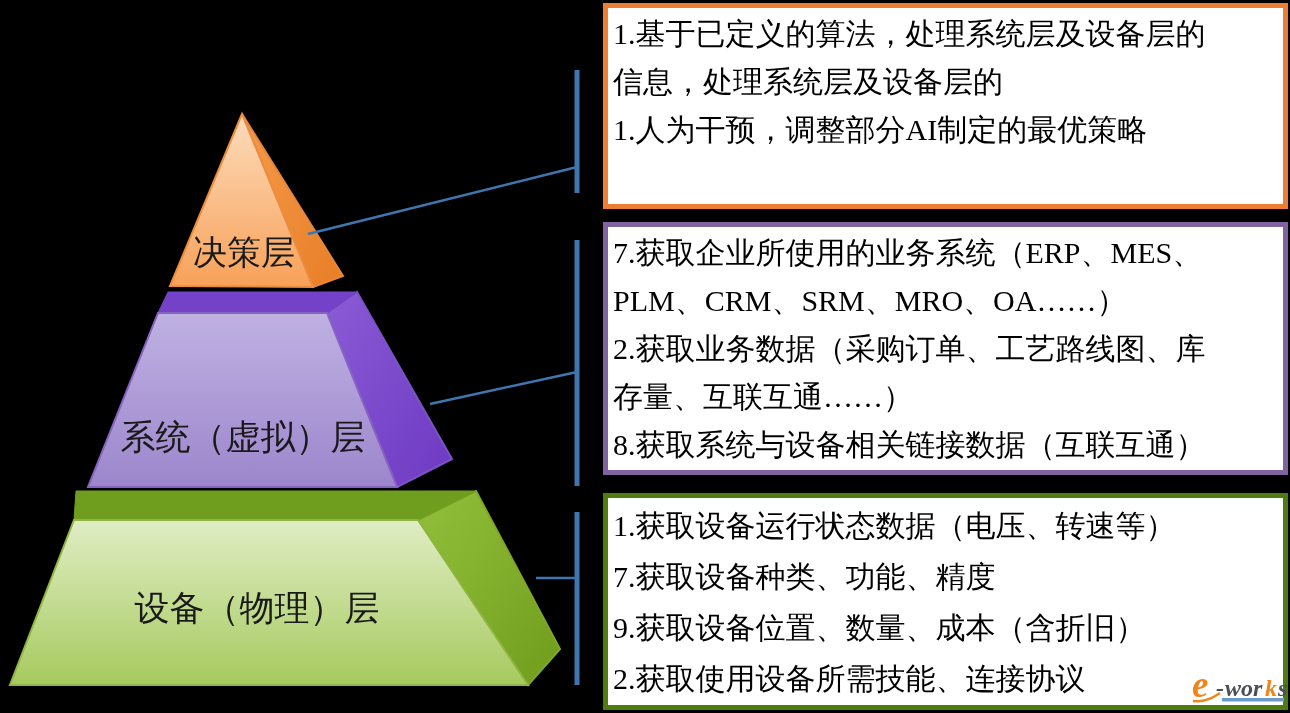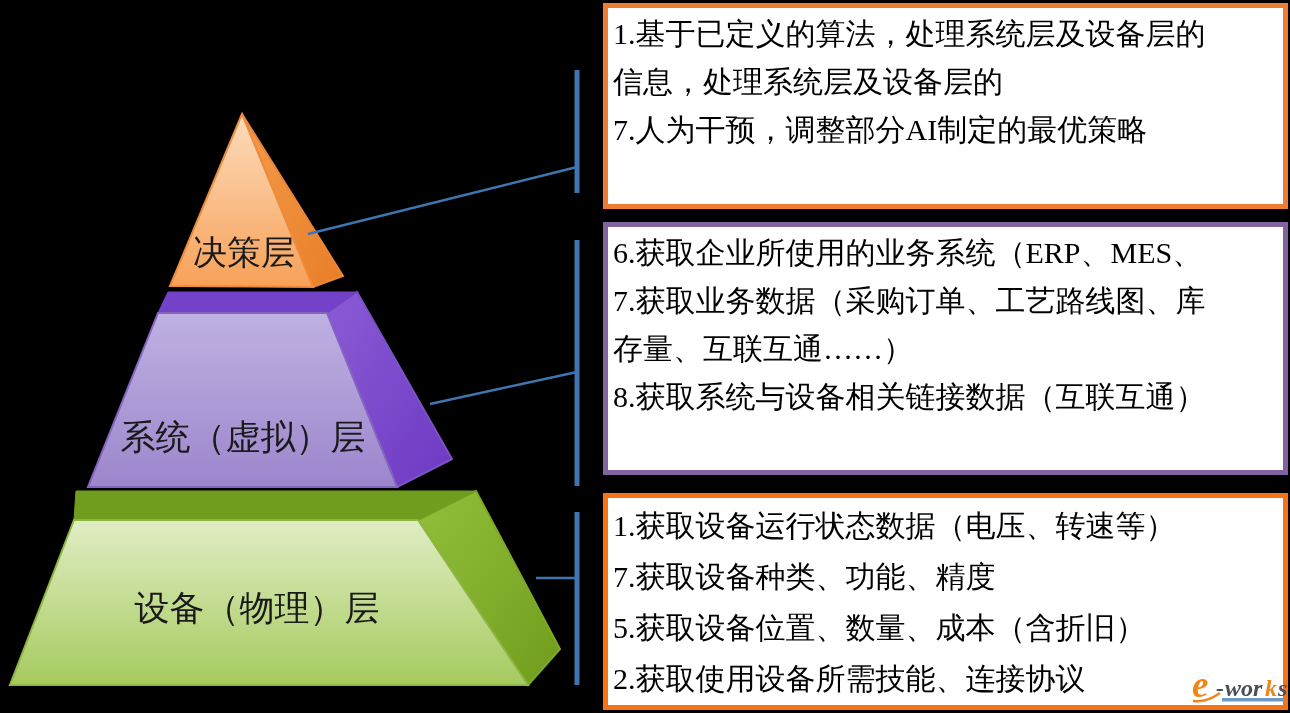--- a/index.html
+++ b/index.html
@@ -14,21 +14,21 @@
     background:#ffffff;color:#000;
     font-family:"Liberation Serif","DejaVu Serif",serif;
     font-size:30px;
     padding:2px 2px 0 5px;
     overflow:hidden;
   }
   #callout-decision{top:3px;height:206px;border:5px solid #ED7D31;}
   #callout-decision .tline{line-height:48px;}
   #callout-system{top:222px;height:253px;border:5px solid #8064A2;}
   #callout-system .tline{line-height:48px;}
-  #callout-device{top:493px;height:217px;border:5px solid #f97316;}
+  #callout-device{top:493px;height:217px;border:5px solid #4d7c0f;}
   #callout-device .tline{line-height:51px;}
   .tline{white-space:nowrap;}
   #logo{position:absolute;left:1190px;top:666px;width:100px;height:42px;}
 </style>
 </head>
 <body>
 
 <div id="stage">
 
   <svg id="pyramid-svg" width="600" height="713" viewBox="0 0 600 713">
@@ -85,34 +85,35 @@
       <line x1="430" y1="404" x2="577" y2="372" stroke-width="2.5"></line>
       <line x1="577" y1="240" x2="577" y2="486" stroke-width="5"></line>
       <line x1="536" y1="578" x2="577" y2="578" stroke-width="2.5"></line>
       <line x1="577" y1="512" x2="577" y2="685" stroke-width="5"></line>
     </g>
   </svg>
 
   <div class="callout" id="callout-decision">
     <div class="tline">1.基于已定义的算法，处理系统层及设备层的</div>
     <div class="tline">信息，处理系统层及设备层的</div>
-    <div class="tline">7.人为干预，调整部分AI制定的最优策略</div>
+    <div class="tline">1.人为干预，调整部分AI制定的最优策略</div>
   </div>
 
   <div class="callout" id="callout-system">
-    <div class="tline">6.获取企业所使用的业务系统（ERP、MES、</div>
-    <div class="tline">7.获取业务数据（采购订单、工艺路线图、库</div>
+    <div class="tline">7.获取企业所使用的业务系统（ERP、MES、</div>
+    <div class="tline">PLM、CRM、SRM、MRO、OA……）</div>
+    <div class="tline">2.获取业务数据（采购订单、工艺路线图、库</div>
     <div class="tline">存量、互联互通……）</div>
     <div class="tline">8.获取系统与设备相关链接数据（互联互通）</div>
   </div>
 
   <div class="callout" id="callout-device">
     <div class="tline">1.获取设备运行状态数据（电压、转速等）</div>
     <div class="tline">7.获取设备种类、功能、精度</div>
-    <div class="tline">5.获取设备位置、数量、成本（含折旧）</div>
+    <div class="tline">9.获取设备位置、数量、成本（含折旧）</div>
     <div class="tline">2.获取使用设备所需技能、连接协议</div>
   </div>
 
   <svg id="logo" width="100" height="42" viewBox="0 0 100 42">
     <rect x="32" y="32" width="62" height="3.5" fill="#6B9AC9"></rect>
     <path d="M3,35 Q16,37 30,27" stroke="#F08519" stroke-width="2.5" fill="none"></path>
     <text font-family="Liberation Serif, DejaVu Serif, serif" font-style="italic" font-weight="bold">
       <tspan x="2" y="31" font-size="37" fill="#F08519">e</tspan>
       <tspan x="26" y="30" font-size="24" fill="#4C4F58">-</tspan>
       <tspan x="35" y="30" font-size="24" fill="#4C4F58">wor</tspan>

